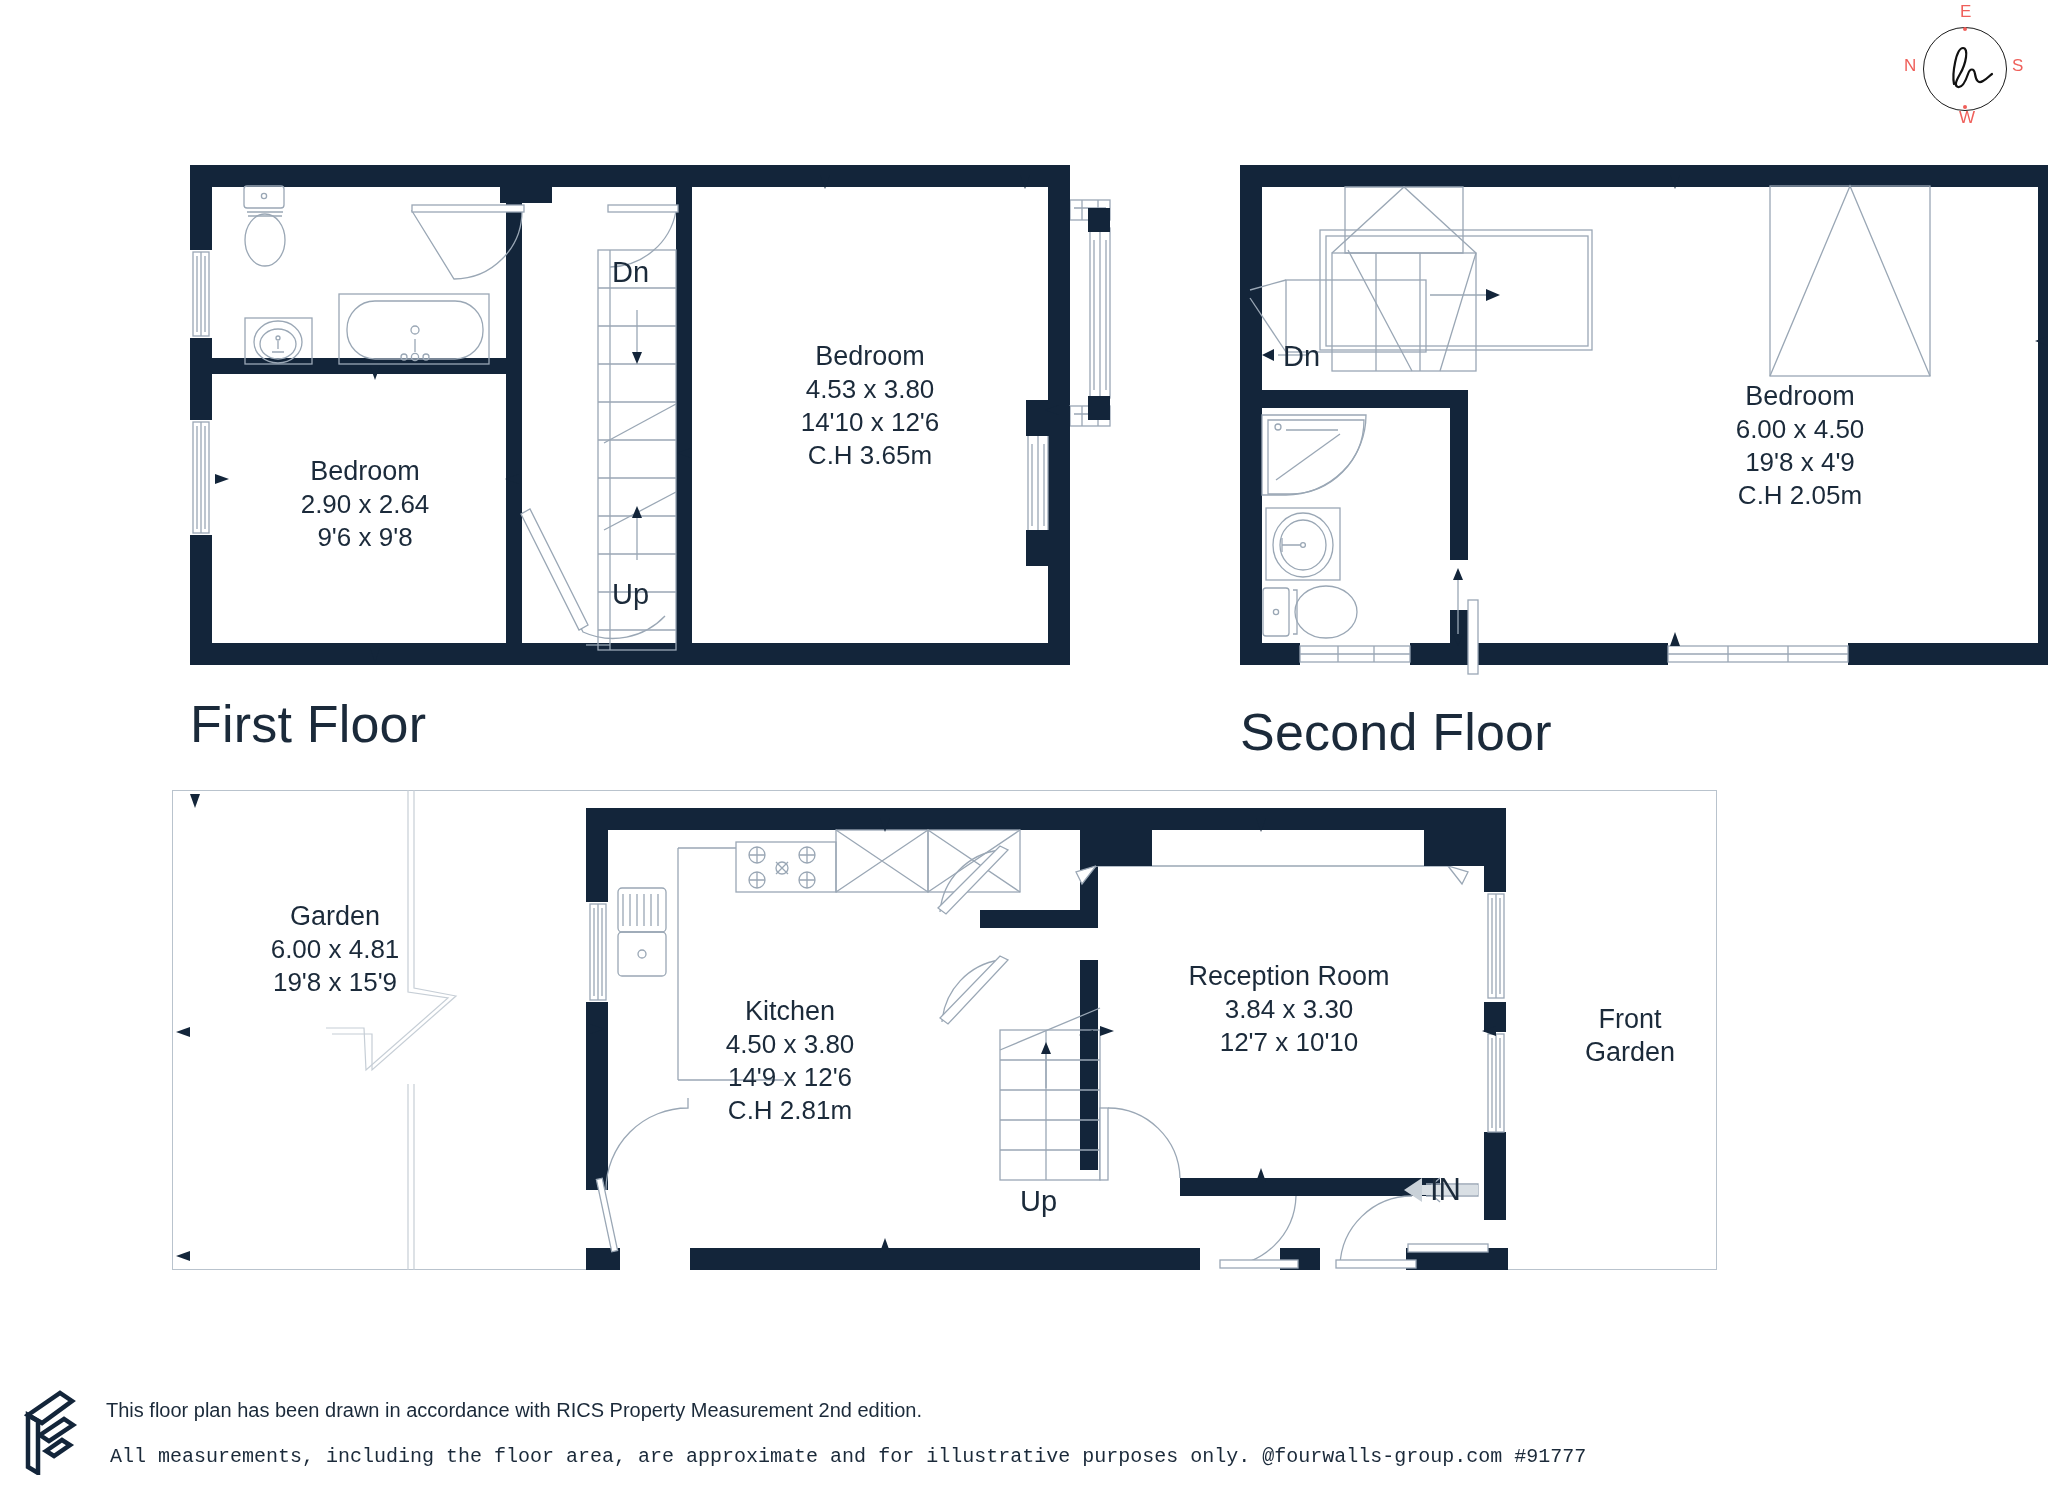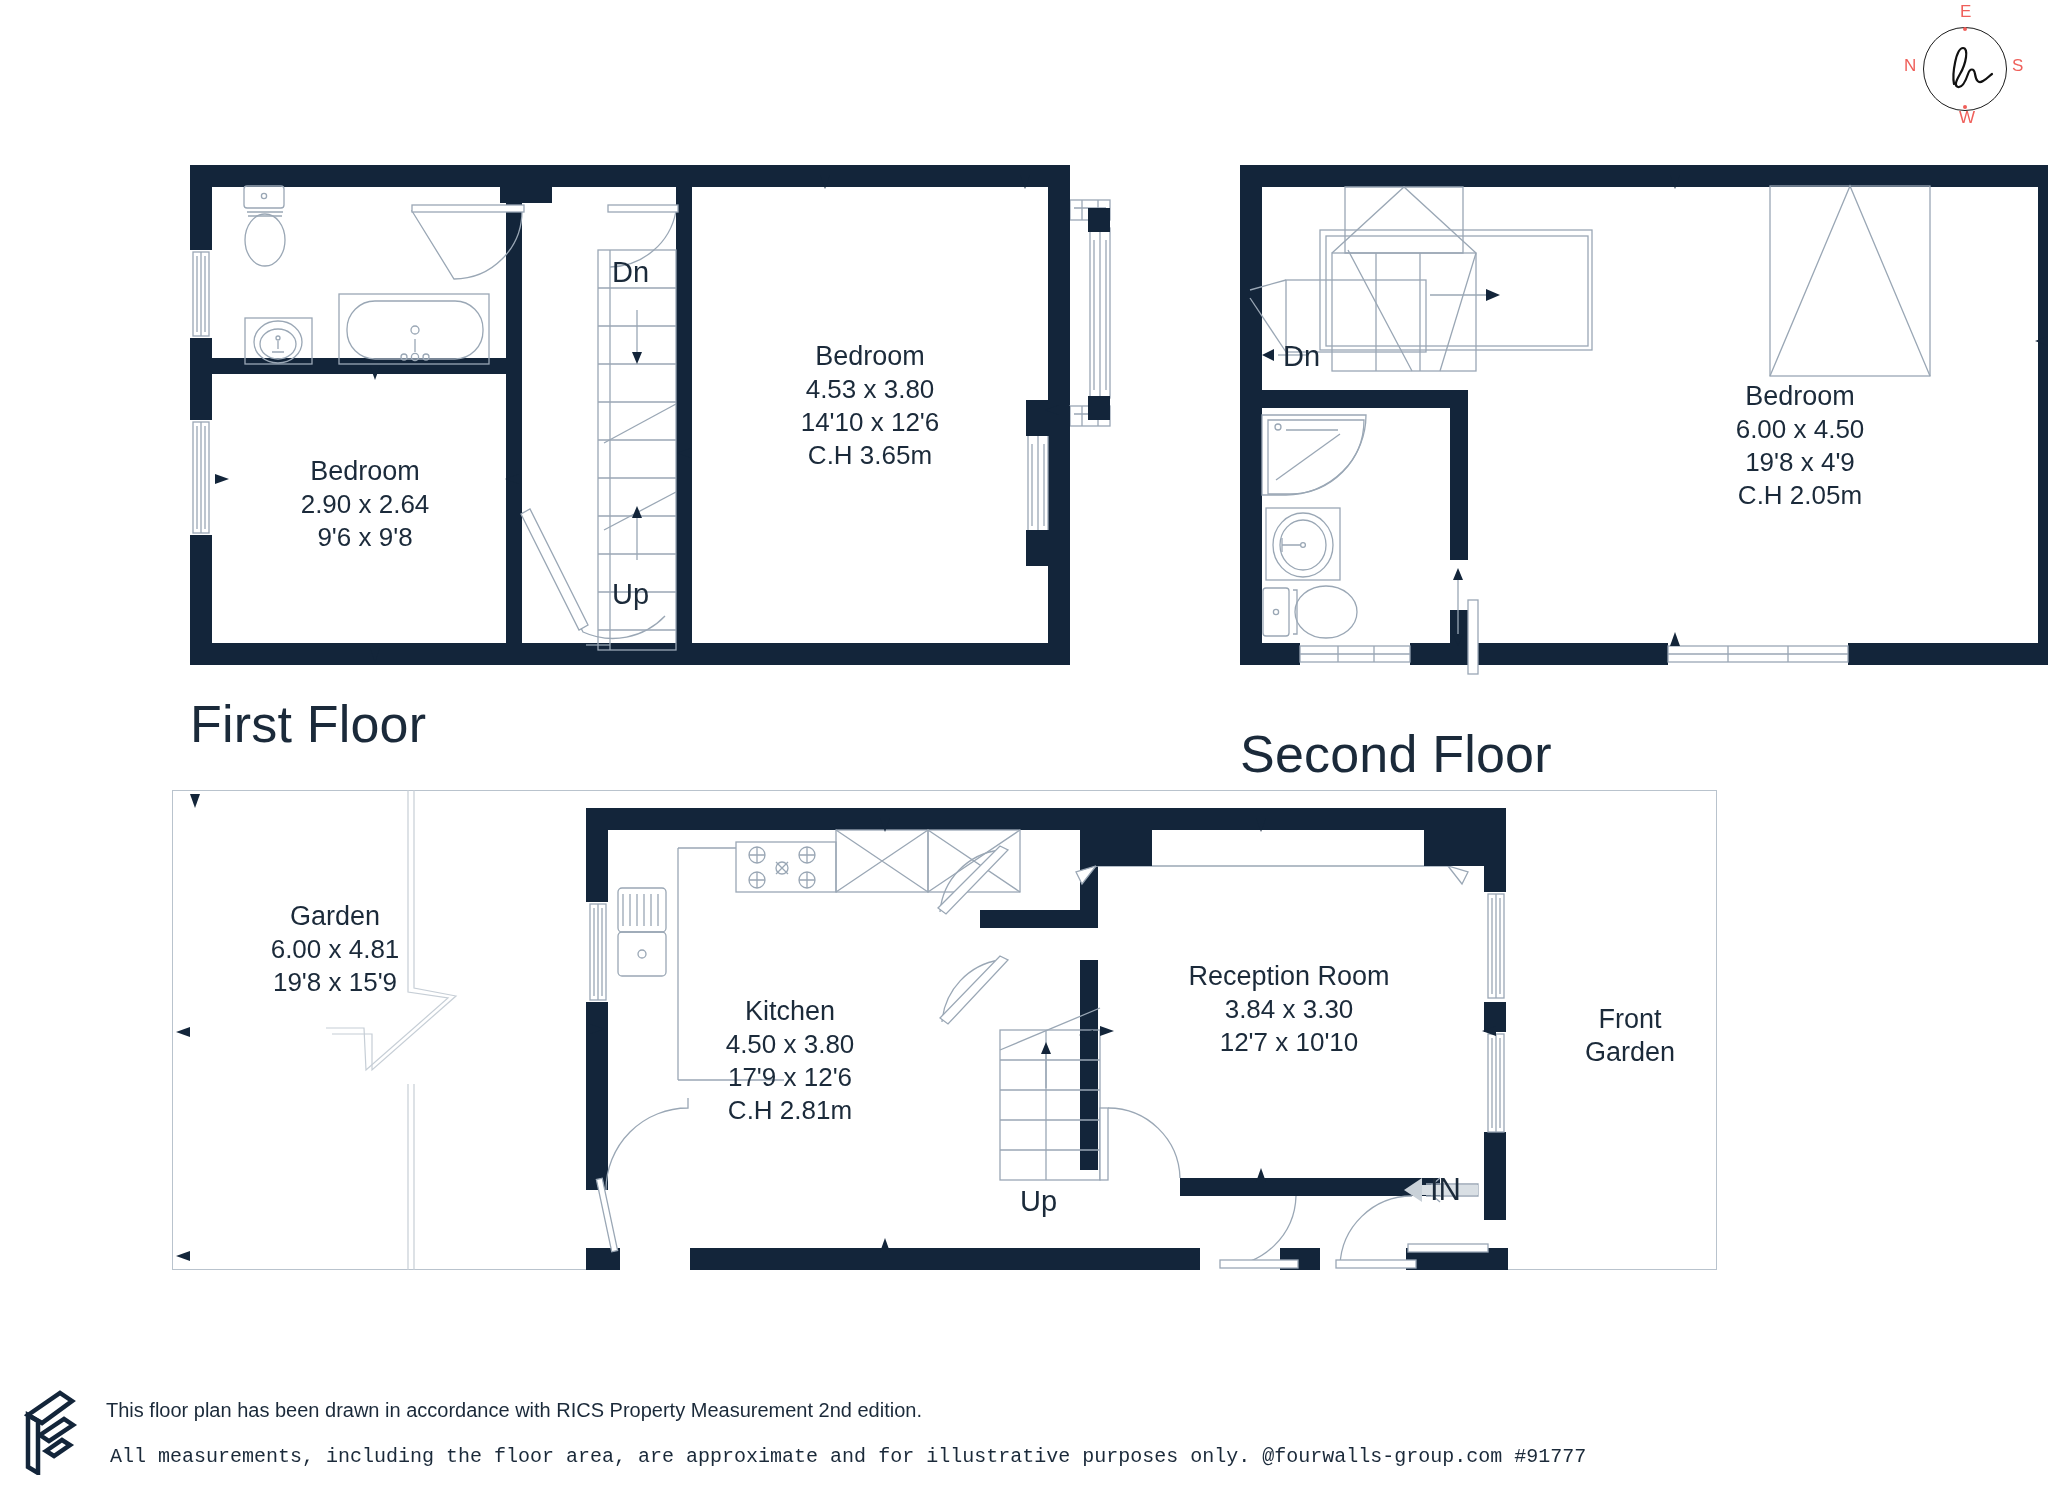--- a/index.html
+++ b/index.html
@@ -361,21 +361,21 @@
 
     <div class="small-label" style="left:93px;top:340px;">Dn</div>
 
     <div class="room-label" style="left:450px;top:380px;width:320px;">
       <div class="name">Bedroom</div>
       <div>6.00 x 4.50</div>
       <div>19'8 x 4'9</div>
       <div>C.H 2.05m</div>
     </div>
 
-    <div class="floor-title" style="left:50px;top:724px;text-align:right;">Second Floor</div>
+    <div class="floor-title" style="left:50px;top:702px;text-align:right;">Second Floor</div>
   </div>
 
   <div class="abs" style="left:0;top:760px;width:2048px;height:560px;">
 
     <div class="boundary" style="left:172px;top:30px;width:1545px;height:480px;"></div>
 
     <div class="wall" style="left:586px;top:48px;width:1210px;height:0px;"></div>
     <div class="wall" style="left:586px;top:48px;width:22px;height:462px;"></div>
     <div class="wall" style="left:586px;top:48px;width:510px;height:22px;"></div>
     <div class="wall" style="left:1096px;top:48px;width:410px;height:22px;"></div>
@@ -519,21 +519,21 @@
 
     <div class="room-label" style="left:175px;top:140px;width:320px;">
       <div class="name">Garden</div>
       <div>6.00 x 4.81</div>
       <div>19'8 x 15'9</div>
     </div>
 
     <div class="room-label" style="left:620px;top:235px;width:340px;">
       <div class="name">Kitchen</div>
       <div>4.50 x 3.80</div>
-      <div>17'9 x 12'6</div>
+      <div>14'9 x 12'6</div>
       <div>C.H 2.81m</div>
     </div>
 
     <div class="room-label" style="left:1110px;top:200px;width:358px;">
       <div class="name">Reception Room</div>
       <div>3.84 x 3.30</div>
       <div>12'7 x 10'10</div>
     </div>
 
     <div class="room-label" style="left:1530px;top:243px;width:200px;">

